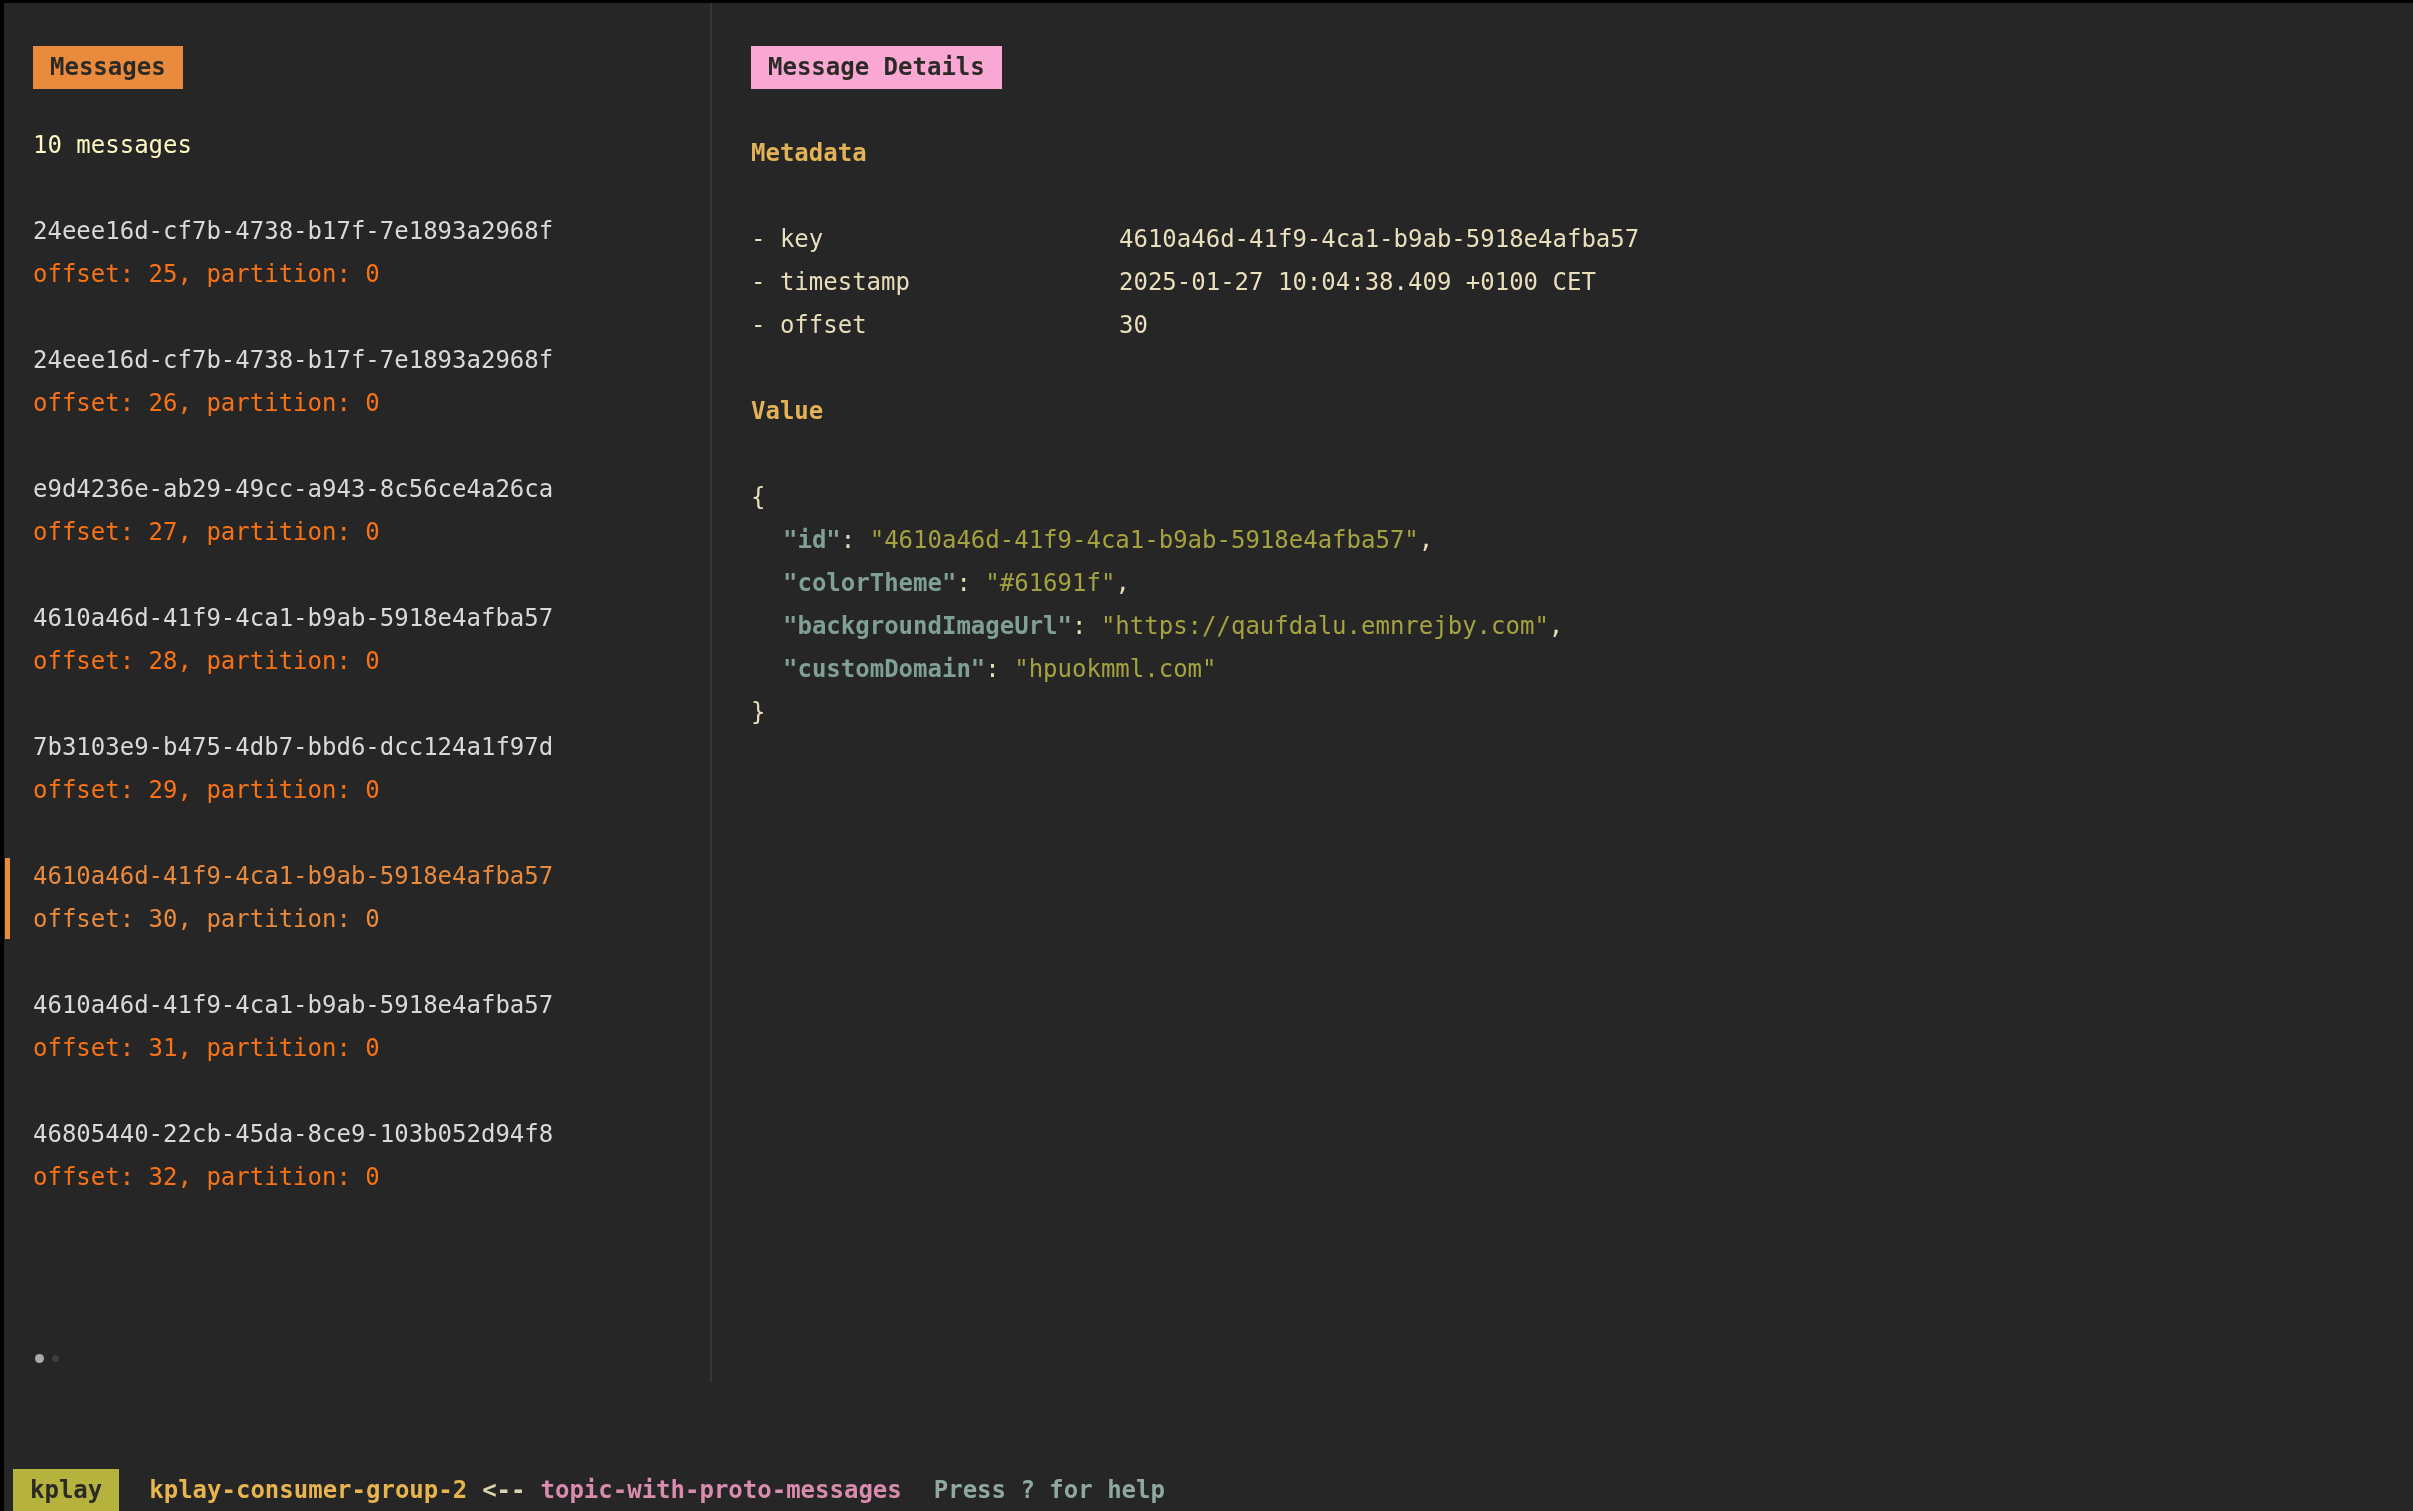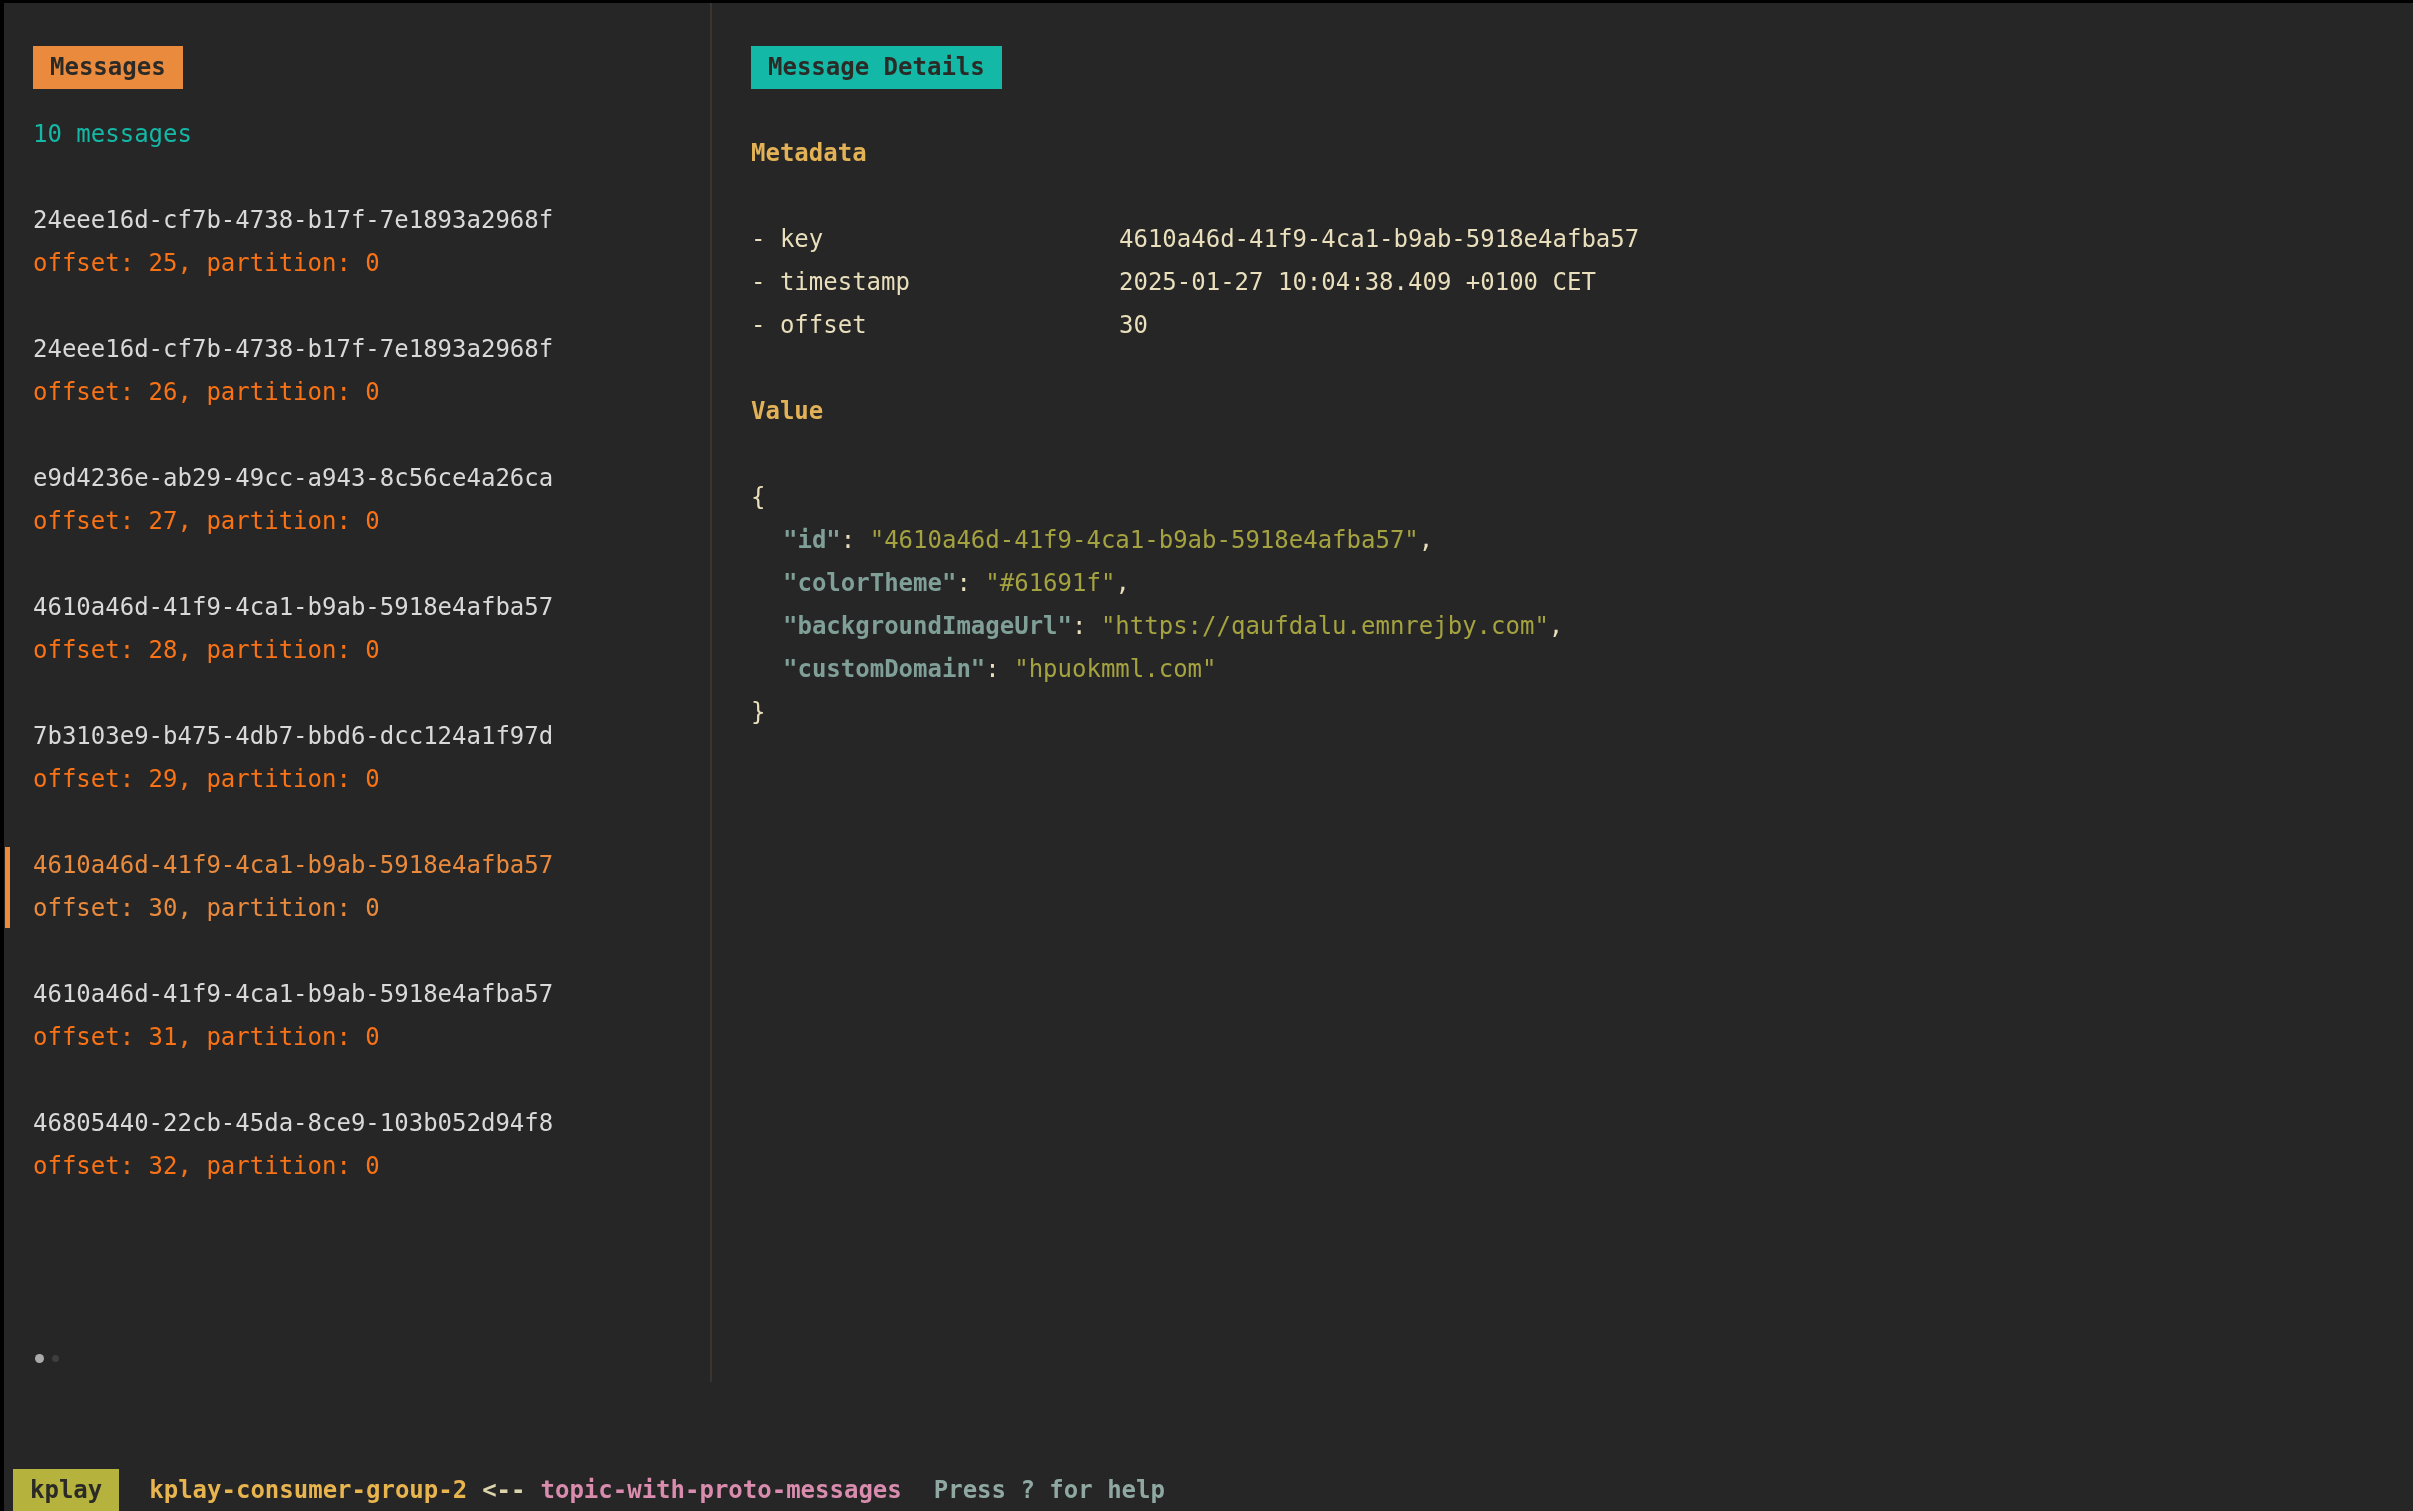--- a/index.html
+++ b/index.html
@@ -9,27 +9,27 @@
     background:#262626; overflow:hidden;
     font-family:"DejaVu Sans Mono","Liberation Mono",monospace;
     font-size:24px; line-height:43px; font-weight:400;
   }
   .edge-top{position:absolute;left:0;top:0;right:0;height:3.2px;background:#000;}
   .edge-left{position:absolute;left:0;top:0;bottom:0;width:4px;background:#000;}
 
   
   .badge{display:inline-block;padding:0 17px;font-weight:bold;color:#2b2a26;}
   .badge.orange{background:#ea8a3c;}
-  .badge.tan{background:#14b8a6;}
+  .badge.tan{background:#f9a8d4;}
   .badge.olive{background:#b5b23e;}
 
   
   .panel-left{position:absolute;left:4px;top:3.2px;width:706px;padding-left:29px;}
   .badge-row{margin-top:43px;height:43px;}
-  .count{margin-top:24px;height:43px;color:#14b8a6;}
+  .count{margin-top:35px;height:43px;color:#fef9c3;}
   .msg-list{margin-top:43px;}
   .msg{position:relative;height:86px;margin-bottom:43px;cursor:default;}
   .msg-key{color:#d9d9d9;height:43px;white-space:nowrap;}
   .msg-meta{color:#f97316;height:43px;white-space:nowrap;}
   .msg.selected .msg-key,.msg.selected .msg-meta{color:#ea8a3c;}
   .msg.selected::before{
     content:"";position:absolute;left:-28px;top:2.4px;bottom:2.4px;width:4.8px;background:#ea8a3c;
   }
   .dots{position:absolute;left:35px;top:1350px;height:17.6px;display:flex;align-items:center;gap:8px;}
   .dot{display:inline-block;border-radius:50%;}

